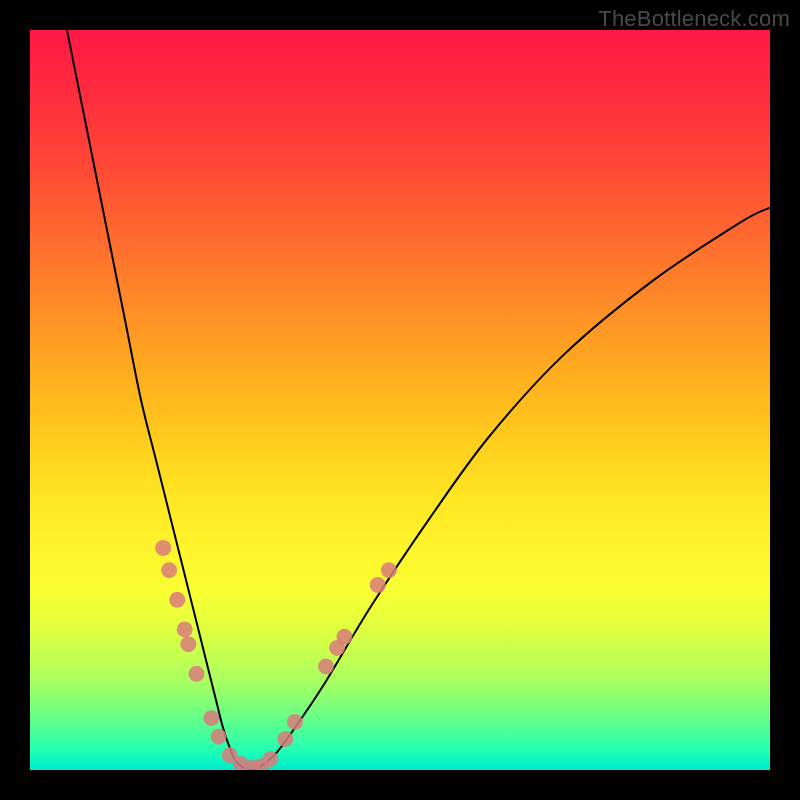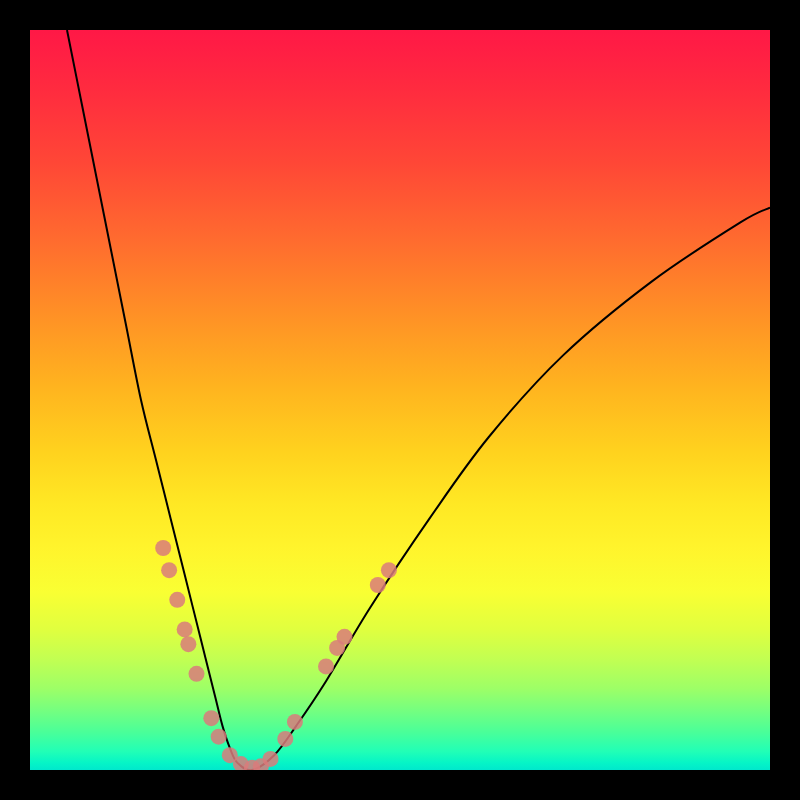--- a/index.html
+++ b/index.html
@@ -62,20 +62,21 @@
   }
   .curve circle.dot {
     fill: #d97b7b;
     opacity: 0.85;
   }
 </style>
 </head>
 <body>
 
 <div class="stage">
+  <div class="watermark">TheBottleneck.com</div>
   <div class="plot">
     <svg class="curve" viewBox="0 0 740 740" preserveAspectRatio="none">
       <path class="main" d="M 37.00 0.00 C 39.47 12.33, 46.87 49.33, 51.80 74.00 C 56.73 98.67, 61.67 123.33, 66.60 148.00 C 71.53 172.67, 76.47 197.33, 81.40 222.00 C 86.33 246.67, 91.27 271.33, 96.20 296.00 C 101.13 320.67, 106.07 347.80, 111.00 370.00 C 115.93 392.20, 120.87 409.47, 125.80 429.20 C 130.73 448.93, 135.67 468.67, 140.60 488.40 C 145.53 508.13, 150.47 527.87, 155.40 547.60 C 160.33 567.33, 165.27 587.07, 170.20 606.80 C 175.13 626.53, 181.30 651.20, 185.00 666.00 C 188.70 680.80, 189.93 686.97, 192.40 695.60 C 194.87 704.23, 197.33 711.63, 199.80 717.80 C 202.27 723.97, 203.50 728.90, 207.20 732.60 C 210.90 736.30, 215.83 741.23, 222.00 740.00 C 228.17 738.77, 236.80 732.60, 244.20 725.20 C 251.60 717.80, 257.77 707.93, 266.40 695.60 C 275.03 683.27, 283.67 670.93, 296.00 651.20 C 308.33 631.47, 323.13 604.33, 340.40 577.20 C 357.67 550.07, 379.87 516.77, 399.60 488.40 C 419.33 460.03, 436.60 434.13, 458.80 407.00 C 481.00 379.87, 505.67 351.50, 532.80 325.60 C 559.93 299.70, 592.00 273.80, 621.60 251.60 C 651.20 229.40, 690.67 204.73, 710.40 192.40 C 730.13 180.07, 735.07 180.07, 740.00 177.60" stroke="#000000"></path>
     <circle class="dot" cx="133.20" cy="518.00" r="8" fill="#d97b7b"></circle>
         <circle class="dot" cx="139.12" cy="540.20" r="8" fill="#d97b7b"></circle>
         <circle class="dot" cx="147.26" cy="569.80" r="8" fill="#d97b7b"></circle>
         <circle class="dot" cx="154.66" cy="599.40" r="8" fill="#d97b7b"></circle>
         <circle class="dot" cx="158.36" cy="614.20" r="8" fill="#d97b7b"></circle>
         <circle class="dot" cx="166.50" cy="643.80" r="8" fill="#d97b7b"></circle>
         <circle class="dot" cx="181.30" cy="688.20" r="8" fill="#d97b7b"></circle>

